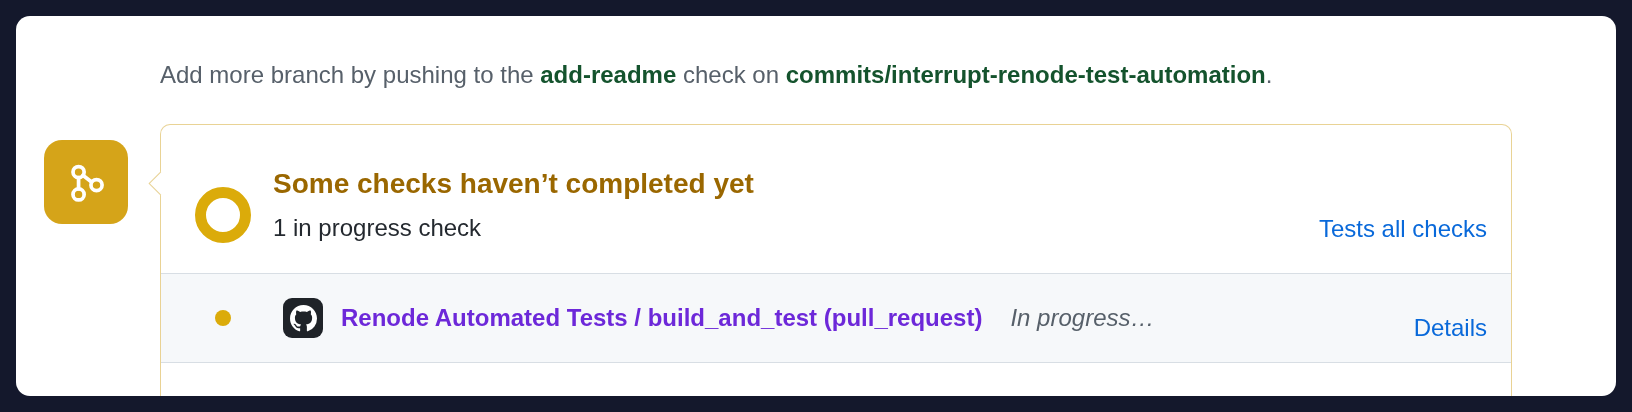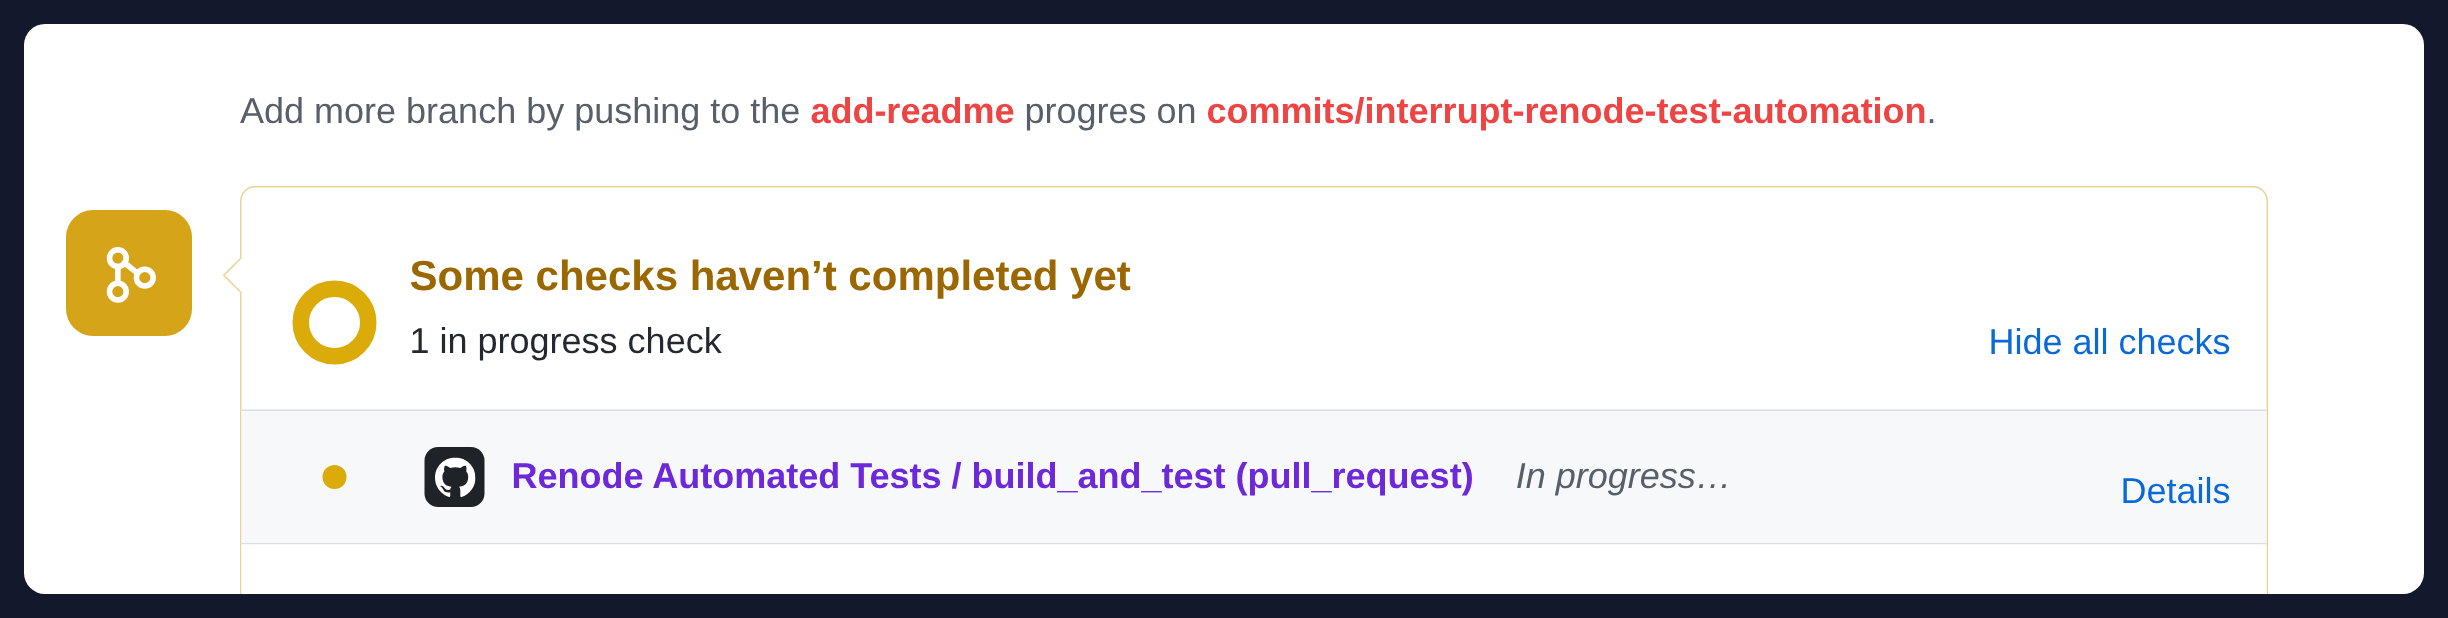--- a/index.html
+++ b/index.html
@@ -42,21 +42,21 @@
     margin-right: 104px;
     padding-top: 44px;
   }
   .sentence {
     font-size: 24px;
     line-height: 30px;
     color: #57606a;
     white-space: pre-wrap;
   }
   .sentence strong {
-    color: #ef4444;
+    color: #14532d;
     font-weight: bold;
   }
   .checks-box {
     position: relative;
     margin-top: 34px;
     border: 1px solid rgba(212, 167, 44, 0.5);
     border-bottom: none;
     border-radius: 10px 10px 0 0;
     background: #ffffff;
   }
@@ -180,31 +180,31 @@
         <line x1="37" y1="31" x2="51" y2="42" stroke="#ffffff" stroke-width="6" stroke-linecap="round"></line>
         <circle cx="30" cy="26" r="9" stroke="#ffffff" stroke-width="6"></circle>
         <circle cx="30" cy="62" r="9" stroke="#ffffff" stroke-width="6"></circle>
         <circle cx="59" cy="47" r="9" stroke="#ffffff" stroke-width="6"></circle>
       </svg>
     </span>
   </div>
 
   <div class="main-col">
 
-    <div class="sentence"><span>Add more branch by pushing to the </span><strong>add-readme</strong><span> progres on </span><strong>commits/interrupt-renode-test-automation</strong><span>.</span></div>
+    <div class="sentence"><span>Add more branch by pushing to the </span><strong>add-readme</strong><span> check on </span><strong>commits/interrupt-renode-test-automation</strong><span>.</span></div>
 
     <div class="checks-box">
 
       <div class="checks-header">
         <div class="status-ring"></div>
         <div class="header-text">
           <div class="checks-title">Some checks haven’t completed yet</div>
           <div class="checks-subtitle">1 in progress check</div>
         </div>
-        <a class="hide-link">Hide all checks</a>
+        <a class="hide-link">Tests all checks</a>
       </div>
 
       <div class="divider"></div>
 
       <div class="check-row">
         <div class="status-dot"></div>
         <div class="gh-avatar">
           <span style="display:flex;">
             <svg width="27" height="27" viewBox="0 0 16 16" fill="#ffffff">
               <path d="M8 0C3.58 0 0 3.58 0 8c0 3.54 2.29 6.53 5.47 7.59.4.07.55-.17.55-.38 0-.19-.01-.82-.01-1.49-2.01.37-2.53-.49-2.69-.94-.09-.23-.48-.94-.82-1.13-.28-.15-.68-.52-.01-.53.63-.01 1.08.58 1.23.82.72 1.21 1.87.87 2.33.66.07-.52.28-.87.51-1.07-1.78-.2-3.64-.89-3.64-3.95 0-.87.31-1.59.82-2.15-.08-.2-.36-1.02.08-2.12 0 0 .67-.21 2.2.82.64-.18 1.32-.27 2-.27s1.36.09 2 .27c1.53-1.04 2.2-.82 2.2-.82.44 1.1.16 1.92.08 2.12.51.56.82 1.27.82 2.15 0 3.07-1.87 3.75-3.65 3.95.29.25.54.73.54 1.48 0 1.07-.01 1.93-.01 2.2 0 .21.15.46.55.38A8.01 8.01 0 0 0 16 8c0-4.42-3.58-8-8-8z"></path>

